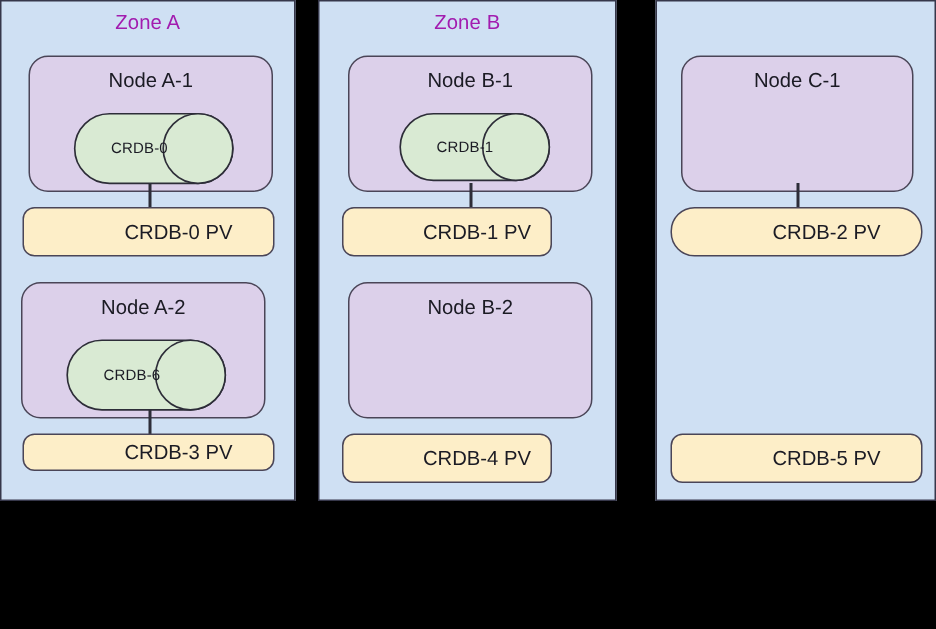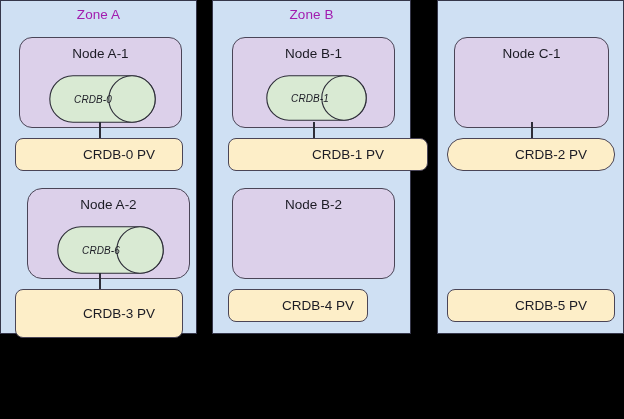--- a/index.html
+++ b/index.html
@@ -69,21 +69,20 @@
     left: 6px;
     top: 0;
     bottom: 0;
     width: 76px;
     display: flex;
     align-items: center;
     justify-content: center;
     font-size: 10px;
     color: #1b1b24;
     letter-spacing: 0.1px;
-    font-style: italic;
   }
   .pv {
     position: absolute;
     background: #fdeec8;
     border: 1px solid #4a4557;
     border-radius: 8px;
     box-sizing: border-box;
     display: flex;
     align-items: center;
     justify-content: center;
@@ -115,55 +114,55 @@
         <div class="pod-label">CRDB-0</div>
       </div>
     </div>
 
     <div class="connector" style="left:98px; top:121px; height:17px;"></div>
 
     <div class="pv" style="left:14px; top:137px; width:168px; height:33px;">
       <span>CRDB-0 PV</span>
     </div>
 
-    <div class="node" style="left:26px; top:187px; width:163px; height:91px;border-radius:15px;">
+    <div class="node" style="left:13px; top:187px; width:163px; height:91px;">
       <div class="node-label">Node A-2</div>
       <div class="pod" style="left:29px; top:37px; width:107px; height:48px;">
         <svg viewBox="0 0 107 48" preserveAspectRatio="none">
           <path d="M 24,0.8 H 83 A 23.2,23.2 0 0 1 83,47.2 H 24 A 23.2,23.2 0 0 1 24,0.8 Z" fill="#d9ead3" stroke="#2d2d38" stroke-width="1.1"></path>
           <circle cx="83" cy="24" r="23.2" fill="#d9ead3" stroke="#2d2d38" stroke-width="1.1"></circle>
         </svg>
         <div class="pod-label">CRDB-6</div>
       </div>
     </div>
 
     <div class="connector" style="left:98px; top:272px; height:17px;"></div>
 
-    <div class="pv" style="left:14px; top:288px; width:168px; height:49px;">
+    <div class="pv" style="left:14px; top:288px; width:168px; height:25px;">
       <span>CRDB-3 PV</span>
     </div>
   </div>
 
   <div class="zone" style="left:212px; top:0px; width:199px; height:334px;">
     <div class="zone-label">Zone B</div>
 
     <div class="node" style="left:19px; top:36px; width:163px; height:91px;">
       <div class="node-label">Node B-1</div>
       <div class="pod" style="left:33px; top:37px; width:101px; height:46px;">
         <svg viewBox="0 0 101 46" preserveAspectRatio="none">
           <path d="M 23,0.8 H 78 A 22.2,22.2 0 0 1 78,45.2 H 23 A 22.2,22.2 0 0 1 23,0.8 Z" fill="#d9ead3" stroke="#2d2d38" stroke-width="1.1"></path>
           <circle cx="78" cy="23" r="22.2" fill="#d9ead3" stroke="#2d2d38" stroke-width="1.1"></circle>
         </svg>
         <div class="pod-label">CRDB-1</div>
       </div>
     </div>
 
     <div class="connector" style="left:100px; top:121px; height:17px;"></div>
 
-    <div class="pv" style="left:15px; top:137px; width:200px; height:33px;">
+    <div class="pv" style="left:15px; top:137px; width:140px; height:33px;">
       <span>CRDB-1 PV</span>
     </div>
 
     <div class="node" style="left:19px; top:187px; width:163px; height:91px;">
       <div class="node-label">Node B-2</div>
     </div>
 
     <div class="pv" style="left:15px; top:288px; width:140px; height:33px;">
       <span>CRDB-4 PV</span>
     </div>

